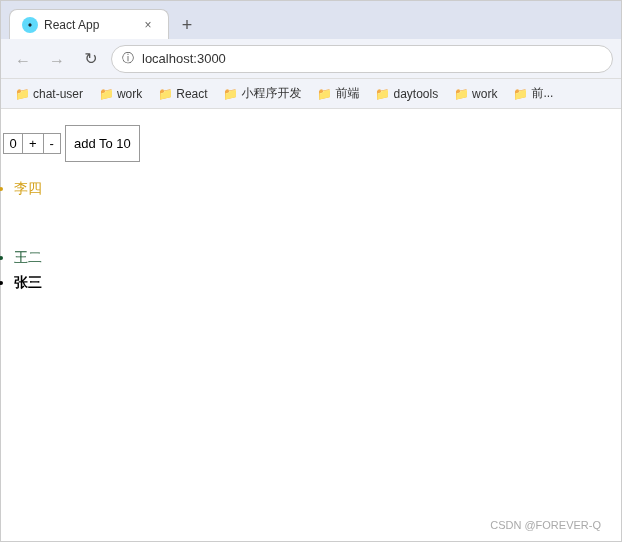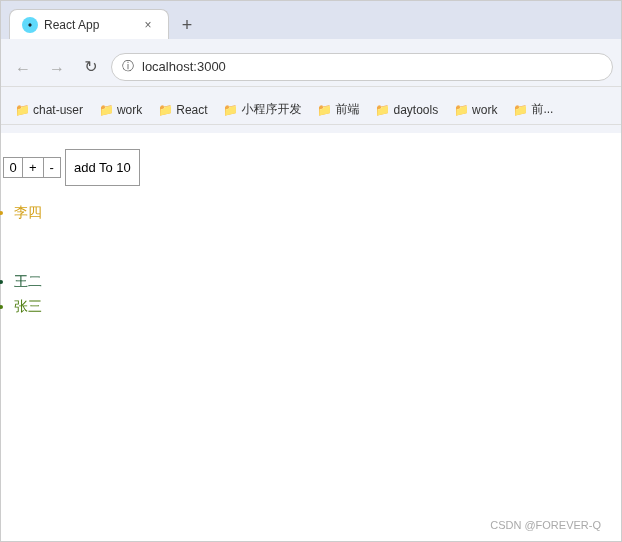--- a/index.html
+++ b/index.html
@@ -6,21 +6,20 @@
     body { font-family: Arial, sans-serif; background: #fff; font-size: 14px; }
 
     
     .browser-wrapper {
       width: 622px;
       min-height: 542px;
       background: #f1f3f9;
       border: 1px solid #ccc;
       display: flex;
       flex-direction: column;
-      gap: 8px;
     }
 
     
     .tab-bar {
       background: #dee3f0;
       display: flex;
       align-items: flex-end;
       padding: 6px 8px 0 8px;
       height: 38px;
     }
@@ -199,21 +198,21 @@
     .name-list {
       list-style: disc;
       padding-left: 13px;
       line-height: 1.8;
     }
     .name-list li {
       font-size: 14px;
     }
     .name-list li:nth-child(1) { color: #d4a017; }
     .name-list li:nth-child(2) { color: #14532d; margin-top: 44px; }
-    .name-list li:nth-child(3) { color: #4d7c0f; }
+    .name-list li:nth-child(3) { color: #000000; font-weight: bold; }
 
     
     .watermark {
       position: absolute;
       bottom: 10px;
       right: 20px;
       font-size: 11px;
       color: #aaa;
     }
   </style>

